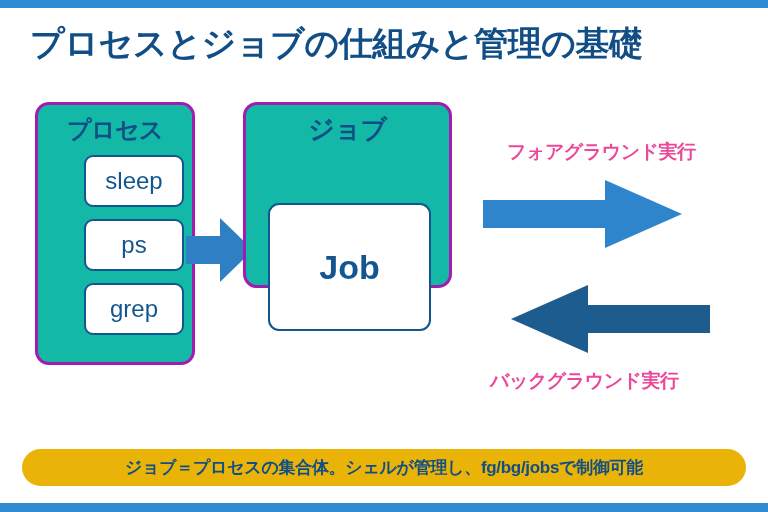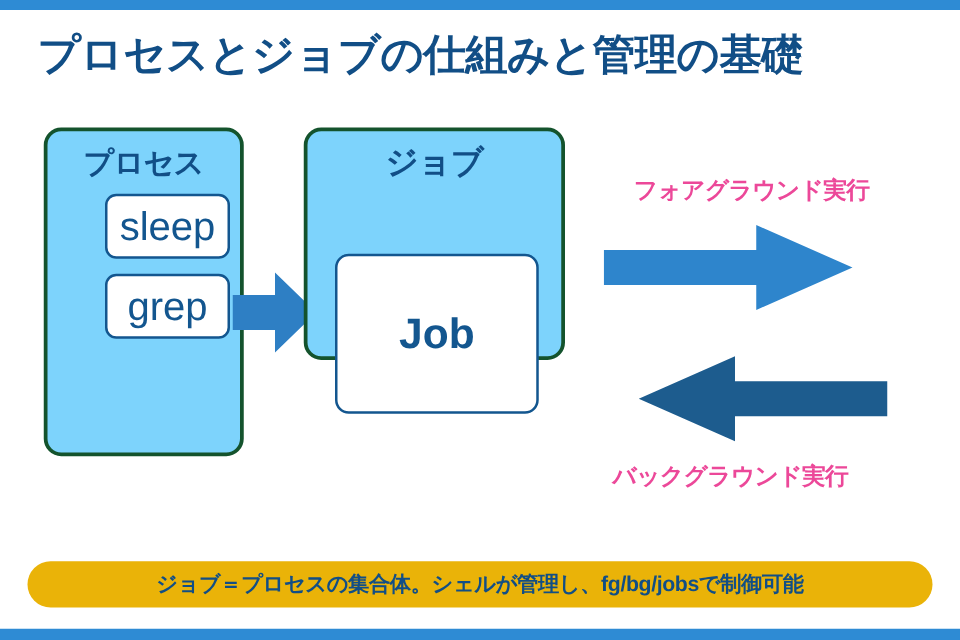--- a/index.html
+++ b/index.html
@@ -41,22 +41,22 @@
     font-size: 34px;
     font-weight: bold;
     letter-spacing: -0.5px;
     color: #114E86;
     white-space: nowrap;
   }
 
   
   .panel {
     position: absolute;
-    background: #7dd3fc;
-    border: 3px solid #14532d;
+    background: #14b8a6;
+    border: 3px solid #a21caf;
     border-radius: 14px;
   }
 
   .panel-title {
     text-align: center;
     color: #114E86;
     font-weight: bold;
   }
 
   
@@ -80,21 +80,21 @@
     gap: 12px;
   }
   .proc-item {
     height: 52px;
     background: #ffffff;
     border: 2.5px solid #13568F;
     border-radius: 9px;
     display: flex;
     align-items: center;
     justify-content: center;
-    font-size: 32px;
+    font-size: 24px;
     color: #13568F;
     letter-spacing: 0px;
     margin-left: 32px;
   }
 
   
   #job-panel {
     left: 243px; top: 102px;
     width: 209px; height: 186px;
   }
@@ -178,20 +178,21 @@
 <div id="slide">
 
   <div class="bar-top"></div>
 
   <div class="title">プロセスとジョブの仕組みと管理の基礎</div>
 
   <div class="panel" id="process-panel">
     <div class="panel-title">プロセス</div>
     <div class="proc-list">
       <div class="proc-item">sleep</div>
+      <div class="proc-item">ps</div>
       <div class="proc-item">grep</div>
     </div>
   </div>
 
   <div id="connector-arrow">
     <svg width="68" height="72" viewBox="0 0 68 72">
       <polygon points="0,22 34,22 34,4 67,36 34,68 34,50 0,50" fill="#2E7FC4"></polygon>
     </svg>
   </div>
 

